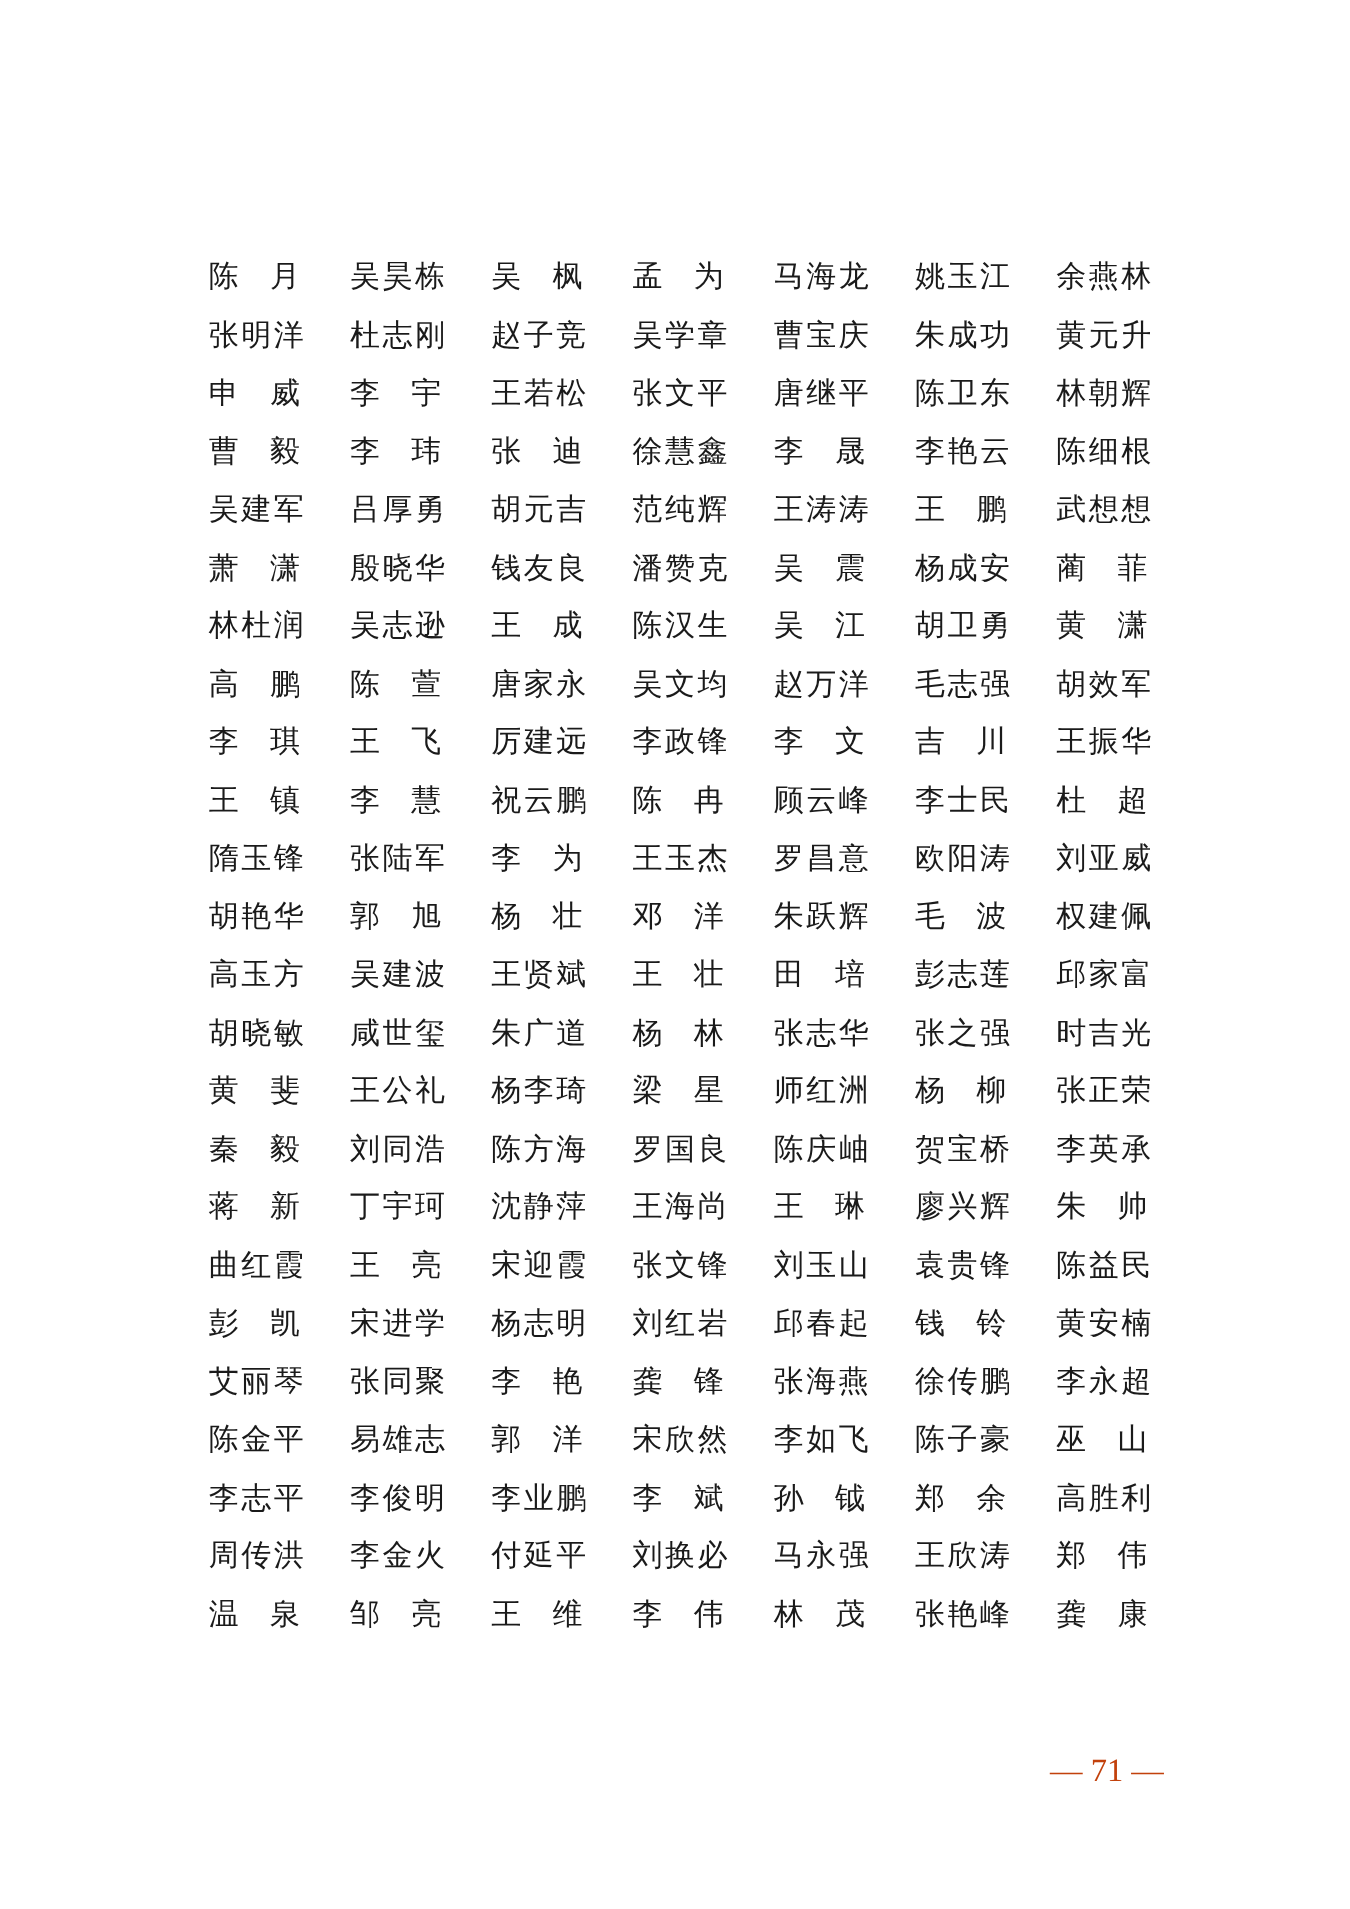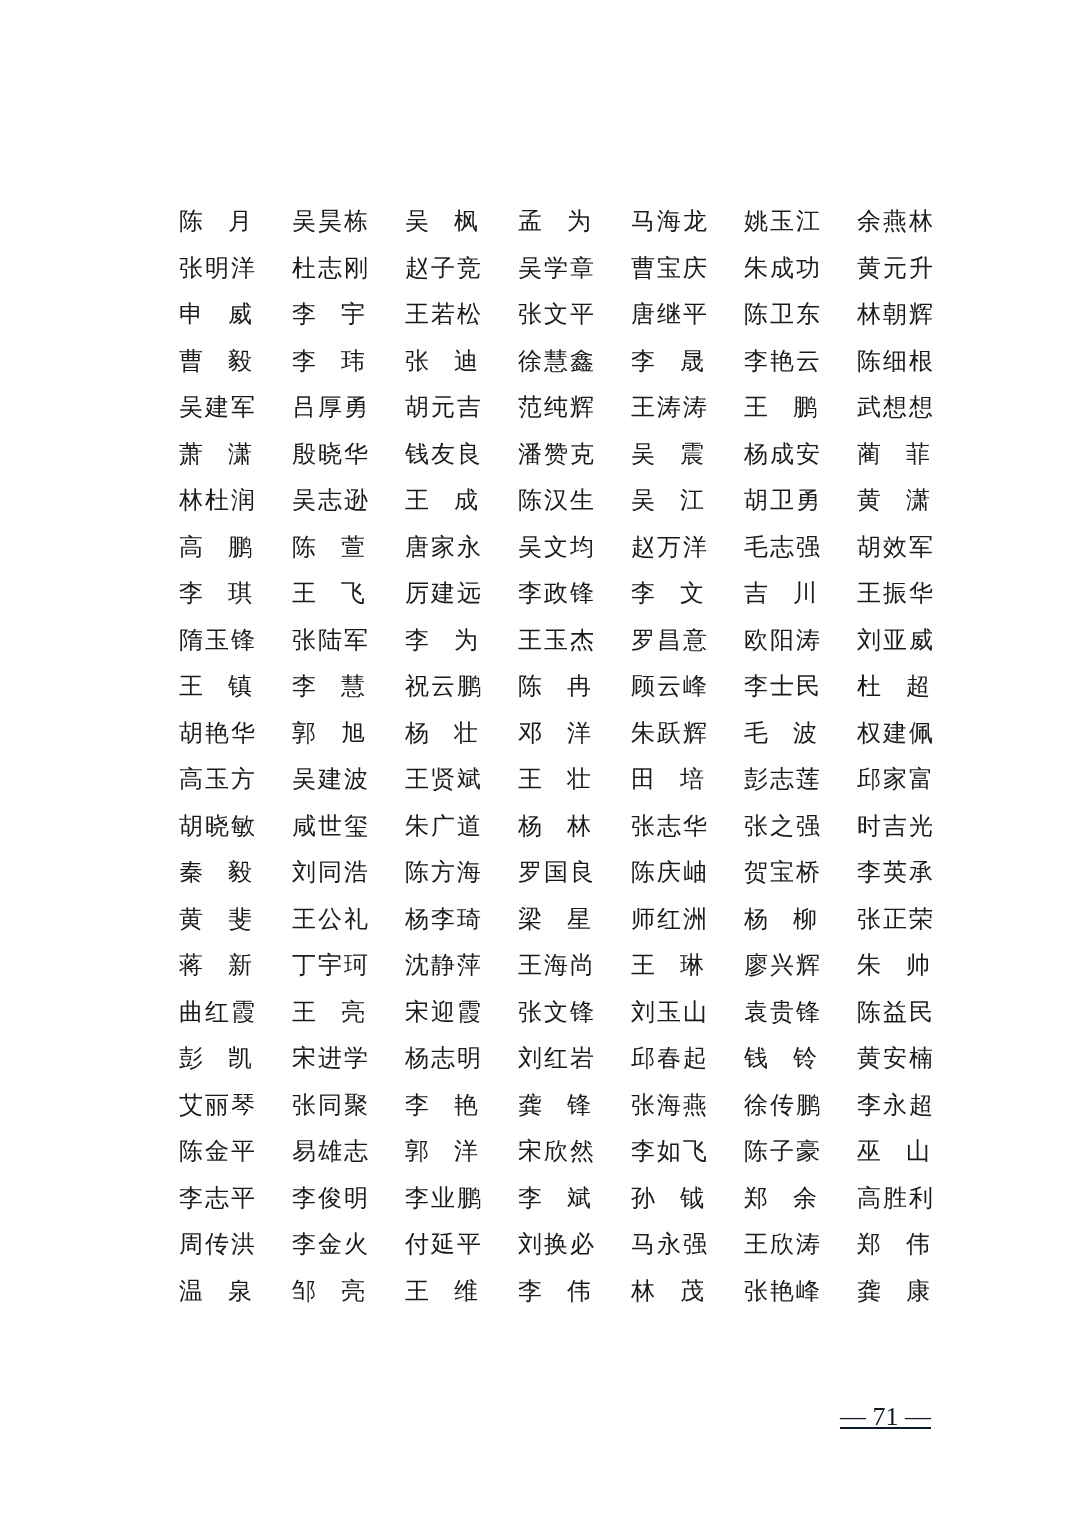--- a/index.html
+++ b/index.html
@@ -24,21 +24,20 @@
     .name-grid {
       position: absolute;
       left: 166px;
       top: 198px;
       width: 760px;
     }
     .name-row {
       display: flex;
       height: 46.5px;
       align-items: center;
-      margin-left: 12px;
     }
     .name-cell {
       width: 113px;
       flex: 0 0 113px;
       font-size: 24px;
       line-height: 46px;
       white-space: nowrap;
       letter-spacing: 0;
       font-weight: normal;
     }
@@ -48,23 +47,22 @@
       text-align: center;
     }
     .name-cell.two .ch:first-child { width: 26px; }
     .name-cell.two .gap { display: inline-block; width: 23px; }
     .page-number {
       position: absolute;
       left: 840px;
       top: 1402px;
       font-family: "Liberation Serif", "DejaVu Serif", serif;
       font-size: 26px;
-      color: #0f172a;
+      color: #c2410c;
       white-space: nowrap;
-      text-decoration: underline;
     }
   </style>
 </head>
 <body>
 
 <div class="page">
   <div class="name-grid" id="name-grid">
       <div class="name-row">
         <div class="name-cell two"><span class="ch">陈</span><span class="gap"></span><span class="ch">月</span></div>
         <div class="name-cell"><span class="ch">吴</span><span class="ch">昊</span><span class="ch">栋</span></div>
@@ -140,38 +138,38 @@
       <div class="name-row">
         <div class="name-cell two"><span class="ch">李</span><span class="gap"></span><span class="ch">琪</span></div>
         <div class="name-cell two"><span class="ch">王</span><span class="gap"></span><span class="ch">飞</span></div>
         <div class="name-cell"><span class="ch">厉</span><span class="ch">建</span><span class="ch">远</span></div>
         <div class="name-cell"><span class="ch">李</span><span class="ch">政</span><span class="ch">锋</span></div>
         <div class="name-cell two"><span class="ch">李</span><span class="gap"></span><span class="ch">文</span></div>
         <div class="name-cell two"><span class="ch">吉</span><span class="gap"></span><span class="ch">川</span></div>
         <div class="name-cell"><span class="ch">王</span><span class="ch">振</span><span class="ch">华</span></div>
       </div>
       <div class="name-row">
+        <div class="name-cell two"><span class="ch">王</span><span class="gap"></span><span class="ch">镇</span></div>
+        <div class="name-cell two"><span class="ch">李</span><span class="gap"></span><span class="ch">慧</span></div>
+        <div class="name-cell"><span class="ch">祝</span><span class="ch">云</span><span class="ch">鹏</span></div>
+        <div class="name-cell two"><span class="ch">陈</span><span class="gap"></span><span class="ch">冉</span></div>
+        <div class="name-cell"><span class="ch">顾</span><span class="ch">云</span><span class="ch">峰</span></div>
+        <div class="name-cell"><span class="ch">李</span><span class="ch">士</span><span class="ch">民</span></div>
+        <div class="name-cell two"><span class="ch">杜</span><span class="gap"></span><span class="ch">超</span></div>
+      </div>
+      <div class="name-row">
         <div class="name-cell"><span class="ch">隋</span><span class="ch">玉</span><span class="ch">锋</span></div>
         <div class="name-cell"><span class="ch">张</span><span class="ch">陆</span><span class="ch">军</span></div>
         <div class="name-cell two"><span class="ch">李</span><span class="gap"></span><span class="ch">为</span></div>
         <div class="name-cell"><span class="ch">王</span><span class="ch">玉</span><span class="ch">杰</span></div>
         <div class="name-cell"><span class="ch">罗</span><span class="ch">昌</span><span class="ch">意</span></div>
         <div class="name-cell"><span class="ch">欧</span><span class="ch">阳</span><span class="ch">涛</span></div>
         <div class="name-cell"><span class="ch">刘</span><span class="ch">亚</span><span class="ch">威</span></div>
       </div>
       <div class="name-row">
-        <div class="name-cell two"><span class="ch">王</span><span class="gap"></span><span class="ch">镇</span></div>
-        <div class="name-cell two"><span class="ch">李</span><span class="gap"></span><span class="ch">慧</span></div>
-        <div class="name-cell"><span class="ch">祝</span><span class="ch">云</span><span class="ch">鹏</span></div>
-        <div class="name-cell two"><span class="ch">陈</span><span class="gap"></span><span class="ch">冉</span></div>
-        <div class="name-cell"><span class="ch">顾</span><span class="ch">云</span><span class="ch">峰</span></div>
-        <div class="name-cell"><span class="ch">李</span><span class="ch">士</span><span class="ch">民</span></div>
-        <div class="name-cell two"><span class="ch">杜</span><span class="gap"></span><span class="ch">超</span></div>
-      </div>
-      <div class="name-row">
         <div class="name-cell"><span class="ch">胡</span><span class="ch">艳</span><span class="ch">华</span></div>
         <div class="name-cell two"><span class="ch">郭</span><span class="gap"></span><span class="ch">旭</span></div>
         <div class="name-cell two"><span class="ch">杨</span><span class="gap"></span><span class="ch">壮</span></div>
         <div class="name-cell two"><span class="ch">邓</span><span class="gap"></span><span class="ch">洋</span></div>
         <div class="name-cell"><span class="ch">朱</span><span class="ch">跃</span><span class="ch">辉</span></div>
         <div class="name-cell two"><span class="ch">毛</span><span class="gap"></span><span class="ch">波</span></div>
         <div class="name-cell"><span class="ch">权</span><span class="ch">建</span><span class="ch">佩</span></div>
       </div>
       <div class="name-row">
         <div class="name-cell"><span class="ch">高</span><span class="ch">玉</span><span class="ch">方</span></div>
@@ -185,38 +183,38 @@
       <div class="name-row">
         <div class="name-cell"><span class="ch">胡</span><span class="ch">晓</span><span class="ch">敏</span></div>
         <div class="name-cell"><span class="ch">咸</span><span class="ch">世</span><span class="ch">玺</span></div>
         <div class="name-cell"><span class="ch">朱</span><span class="ch">广</span><span class="ch">道</span></div>
         <div class="name-cell two"><span class="ch">杨</span><span class="gap"></span><span class="ch">林</span></div>
         <div class="name-cell"><span class="ch">张</span><span class="ch">志</span><span class="ch">华</span></div>
         <div class="name-cell"><span class="ch">张</span><span class="ch">之</span><span class="ch">强</span></div>
         <div class="name-cell"><span class="ch">时</span><span class="ch">吉</span><span class="ch">光</span></div>
       </div>
       <div class="name-row">
+        <div class="name-cell two"><span class="ch">黄</span><span class="gap"></span><span class="ch">斐</span></div>
+        <div class="name-cell"><span class="ch">王</span><span class="ch">公</span><span class="ch">礼</span></div>
+        <div class="name-cell"><span class="ch">杨</span><span class="ch">李</span><span class="ch">琦</span></div>
+        <div class="name-cell two"><span class="ch">梁</span><span class="gap"></span><span class="ch">星</span></div>
+        <div class="name-cell"><span class="ch">师</span><span class="ch">红</span><span class="ch">洲</span></div>
+        <div class="name-cell two"><span class="ch">杨</span><span class="gap"></span><span class="ch">柳</span></div>
+        <div class="name-cell"><span class="ch">张</span><span class="ch">正</span><span class="ch">荣</span></div>
+      </div>
+      <div class="name-row">
         <div class="name-cell two"><span class="ch">秦</span><span class="gap"></span><span class="ch">毅</span></div>
         <div class="name-cell"><span class="ch">刘</span><span class="ch">同</span><span class="ch">浩</span></div>
         <div class="name-cell"><span class="ch">陈</span><span class="ch">方</span><span class="ch">海</span></div>
         <div class="name-cell"><span class="ch">罗</span><span class="ch">国</span><span class="ch">良</span></div>
         <div class="name-cell"><span class="ch">陈</span><span class="ch">庆</span><span class="ch">岫</span></div>
         <div class="name-cell"><span class="ch">贺</span><span class="ch">宝</span><span class="ch">桥</span></div>
         <div class="name-cell"><span class="ch">李</span><span class="ch">英</span><span class="ch">承</span></div>
       </div>
       <div class="name-row">
-        <div class="name-cell two"><span class="ch">黄</span><span class="gap"></span><span class="ch">斐</span></div>
-        <div class="name-cell"><span class="ch">王</span><span class="ch">公</span><span class="ch">礼</span></div>
-        <div class="name-cell"><span class="ch">杨</span><span class="ch">李</span><span class="ch">琦</span></div>
-        <div class="name-cell two"><span class="ch">梁</span><span class="gap"></span><span class="ch">星</span></div>
-        <div class="name-cell"><span class="ch">师</span><span class="ch">红</span><span class="ch">洲</span></div>
-        <div class="name-cell two"><span class="ch">杨</span><span class="gap"></span><span class="ch">柳</span></div>
-        <div class="name-cell"><span class="ch">张</span><span class="ch">正</span><span class="ch">荣</span></div>
-      </div>
-      <div class="name-row">
         <div class="name-cell two"><span class="ch">蒋</span><span class="gap"></span><span class="ch">新</span></div>
         <div class="name-cell"><span class="ch">丁</span><span class="ch">宇</span><span class="ch">珂</span></div>
         <div class="name-cell"><span class="ch">沈</span><span class="ch">静</span><span class="ch">萍</span></div>
         <div class="name-cell"><span class="ch">王</span><span class="ch">海</span><span class="ch">尚</span></div>
         <div class="name-cell two"><span class="ch">王</span><span class="gap"></span><span class="ch">琳</span></div>
         <div class="name-cell"><span class="ch">廖</span><span class="ch">兴</span><span class="ch">辉</span></div>
         <div class="name-cell two"><span class="ch">朱</span><span class="gap"></span><span class="ch">帅</span></div>
       </div>
       <div class="name-row">
         <div class="name-cell"><span class="ch">曲</span><span class="ch">红</span><span class="ch">霞</span></div>

